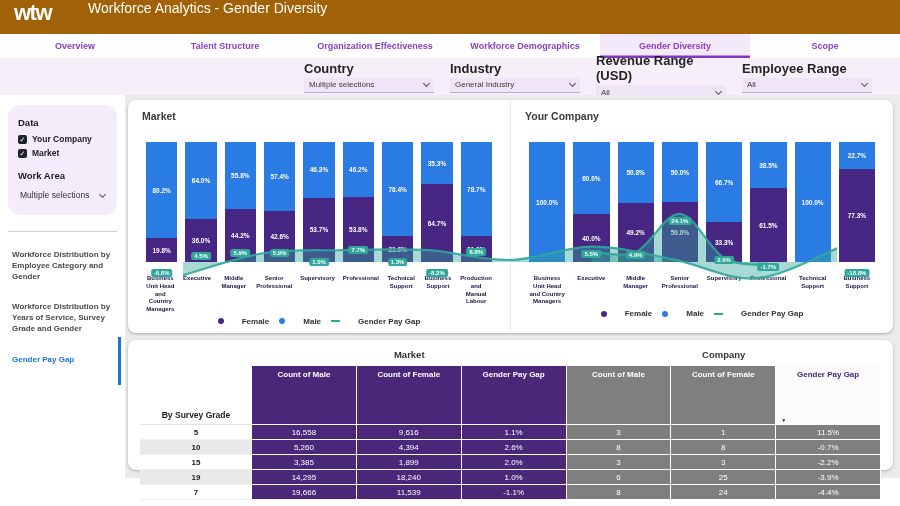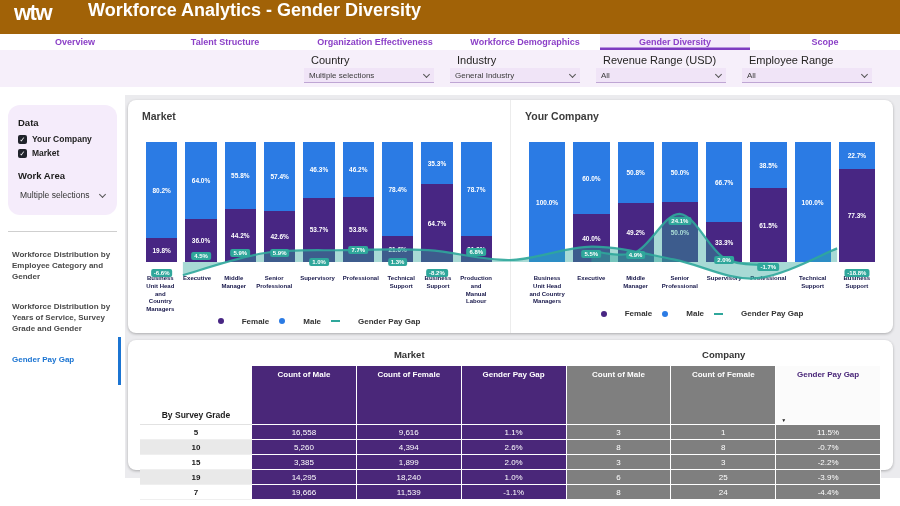--- a/index.html
+++ b/index.html
@@ -4,31 +4,31 @@
 <style>
   * { box-sizing: border-box; margin: 0; padding: 0; }
   html,body { width:900px; height:506px; }
   body {
     font-family: "Liberation Sans", sans-serif;
     background:#ffffff; position:relative; overflow:hidden;
   }
   
   .app-header { height:34px; background:#a16207; display:flex; color:#fff; }
   .logo { font-size:22px; font-weight:800; letter-spacing:-1.5px; margin-left:14px; width:56px; }
-  .app-title { font-size:18px; font-weight:700; margin-left:18px; }
-  
-  .tab-bar { height:16px; display:flex; background:#fff; }
+  .app-title { font-size:14px; font-weight:400; margin-left:18px; }
+  
+  .tab-bar { height:24px; display:flex; background:#fff; }
   .tab { flex:1; display:flex; align-items:center; justify-content:center; font-size:9px; font-weight:700;
          color:#8B3FC7; cursor:pointer; }
   .tab.active { background:#F3E9FA; box-shadow: inset 0 -2.5px 0 #7D3AC1; }
   
   .filter-bar { height:37px; background:#F6EFFA; display:flex; justify-content:flex-end; align-items:center;
                 gap:16px; padding-right:28px; }
   .filter { width:130px; }
-  .f-label { font-size:11px; font-weight:400; color:#252423;margin-left:7px; }
+  .f-label { font-size:13px; font-weight:700; color:#252423; }
   .f-control { margin-top:2px; height:15px; background:#F0E4F7; border-bottom:1px solid #bfa6d4;
                display:flex; align-items:center; justify-content:space-between; padding:0 5px; cursor:pointer; }
   .f-value { font-size:8px; color:#3b3b3b; }
   .chev { width:5px; height:5px; border-right:1.4px solid #555; border-bottom:1.4px solid #555;
           transform:rotate(45deg); margin-top:-2px; flex:none; }
   
   .sidebar { position:absolute; left:0; top:95px; width:125px; height:411px; background:#fff; }
   .data-panel { margin:10px 8px 0 8px; background:#F5ECFB; border-radius:12px; padding:12px 10px; }
   .panel-title { font-size:9.5px; font-weight:700; color:#1c1c1c; margin-bottom:6px; }
   .panel-title.mt { margin-top:12px; }

